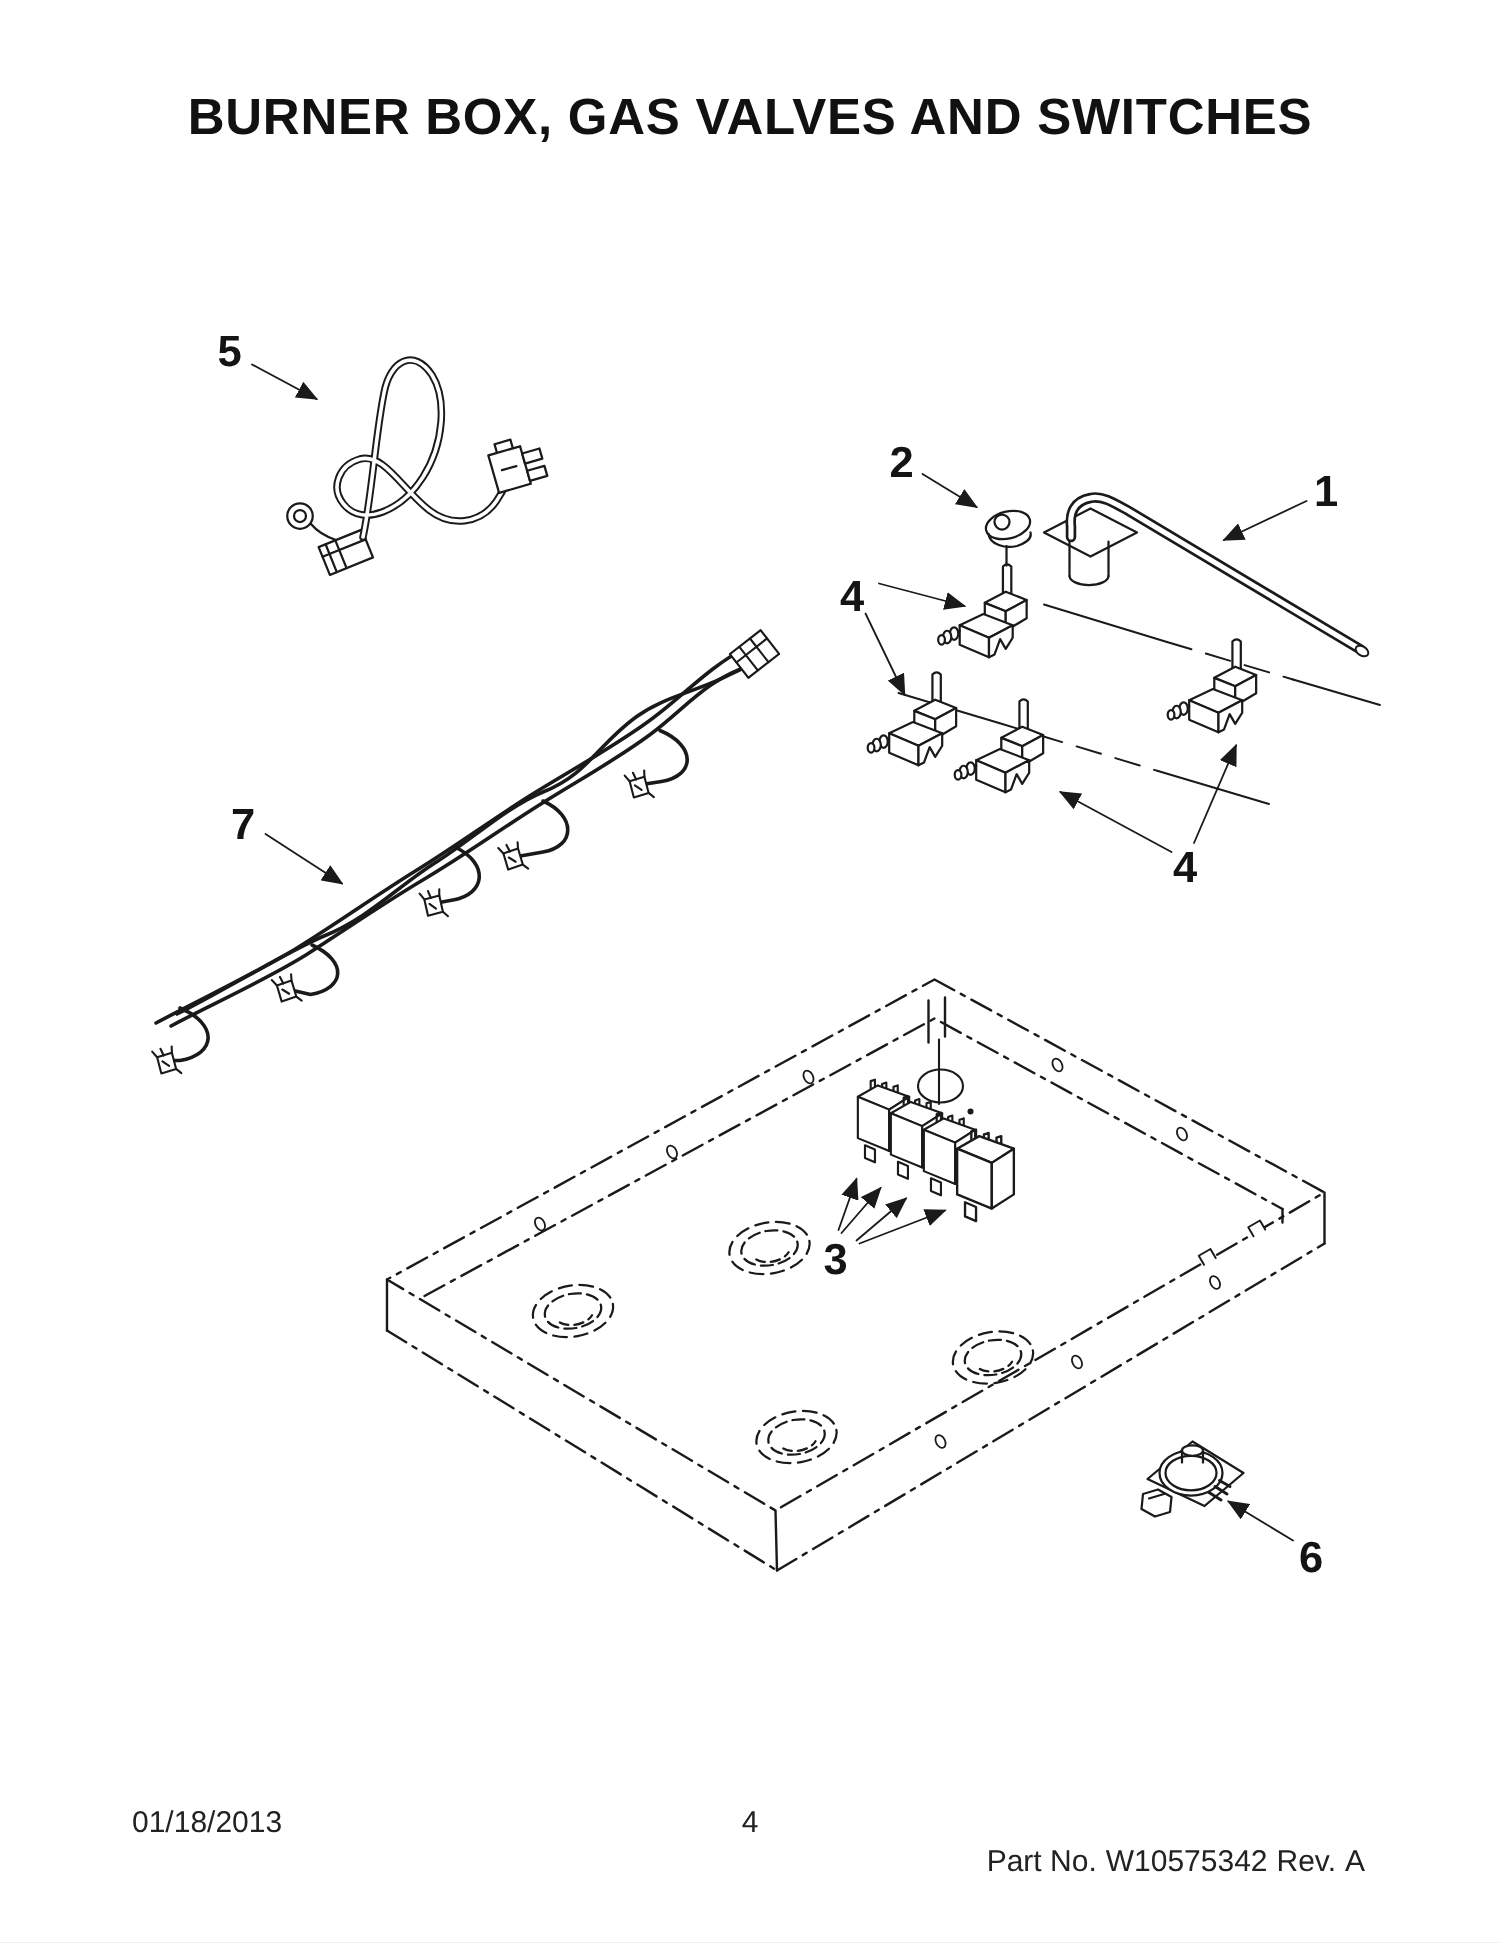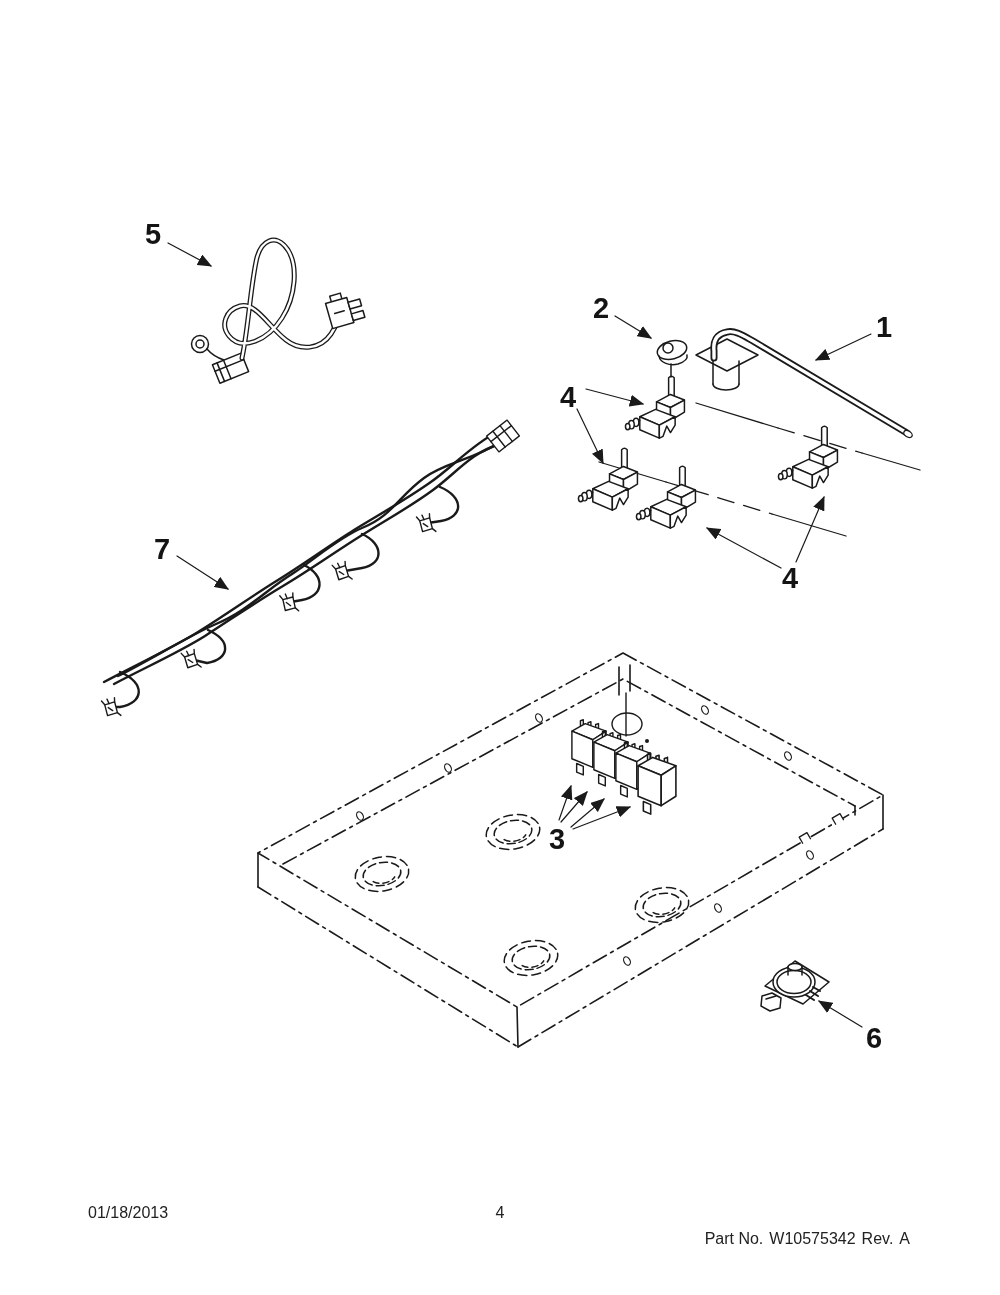--- a/index.html
+++ b/index.html
@@ -19,39 +19,40 @@
     font-size:34px;
     font-weight:bold;
     letter-spacing:0.5px;
     color:#111;
   }
   svg.diagram{position:absolute;left:0;top:0;}
   .footer{
     position:absolute;
     left:0;right:0;top:1204px;
     height:24px;
-    font-size:16px;
+    font-size:20px;
     color:#222;
   }
   .footer .date{position:absolute;left:88px;}
   .footer .pageno{position:absolute;left:0;right:0;text-align:center;}
   .footer .partinfo{position:absolute;right:90px;margin-top:26px;}
   .footer .partinfo span{margin-left:6px;}
   .callout-text{
     font-family:"Liberation Sans", sans-serif;
     font-size:29px;
     font-weight:bold;
     fill:#141414;
   }
 </style>
 </head>
 <body>
 
 <div class="page">
 
+  <h1 class="title">BURNER BOX, GAS VALVES AND SWITCHES</h1>
 
   <svg class="diagram" width="1000" height="1295" viewBox="0 0 1000 1295" fill="none" stroke="#1a1a1a" stroke-width="1.5" stroke-linecap="round" stroke-linejoin="round">
 
     <defs>
       <marker id="arr" viewBox="0 0 12 10" refX="11" refY="5" markerWidth="12" markerHeight="10" orient="auto">
         <path d="M0 0 L12 5 L0 10 Z" fill="#1a1a1a" stroke="none"></path>
       </marker>
 
       <g id="valve" stroke="#1a1a1a" stroke-width="1.6" stroke-linejoin="round">
         <path d="M34 4 L34 24 M40 4 L40 24 M34 4 Q37 1 40 4"></path>

